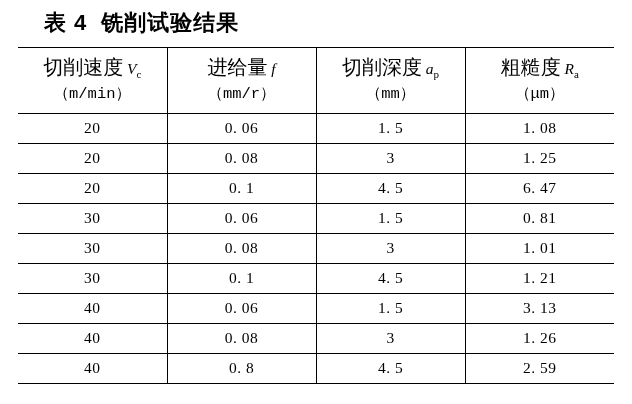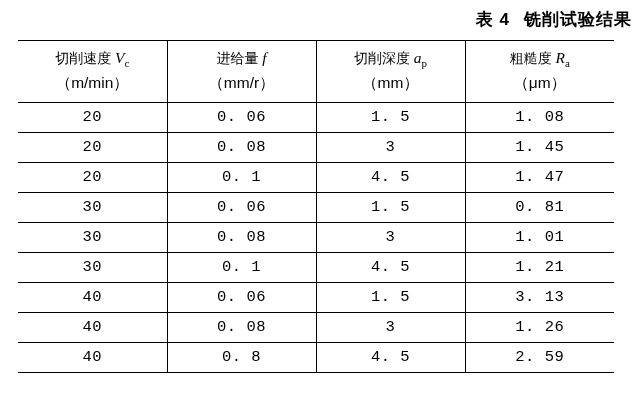--- a/index.html
+++ b/index.html
@@ -14,27 +14,28 @@
     color: #000000;
     overflow: hidden;
   }
   .page {
     width: 632px;
     height: 404px;
     position: relative;
     box-sizing: border-box;
   }
   .table-title {
-    text-align: right;
+    text-align: left;
     font-family: "Liberation Sans", sans-serif;
     font-weight: bold;
-    font-size: 17px;
+    font-size: 22px;
     letter-spacing: 1px;
     padding-top: 8px;
     padding-bottom: 9px;
+    margin-left: 44px;
   }
   .table-title .gap {
     display: inline-block;
     width: 14px;
   }
   table.data {
     border-collapse: collapse;
     width: 596px;
     margin: 0 auto;
     table-layout: fixed;
@@ -71,28 +72,28 @@
   .var {
     font-style: italic;
     font-family: "Liberation Serif", serif;
   }
   .sub {
     font-size: 11px;
     vertical-align: sub;
     font-style: normal;
   }
   .unit {
-    font-family: Liberation Sans, sans-serif;
+    font-family: Liberation Mono, monospace;
   }
   .cnlabel {
-    font-family: Liberation Sans, sans-serif;
-    font-size: 14px;
+    font-family: Liberation Mono, monospace;
+    font-size: 20px;
   }
   .numcell {
-    font-family: Liberation Mono, monospace;
+    font-family: Liberation Serif, serif;
     letter-spacing: 0.5px;
   }
 </style>
 </head>
 <body>
 
 <div class="page">
 
   <div class="table-title">
     <span>表 4</span><span class="gap"></span><span>铣削试验结果</span>
@@ -123,27 +124,27 @@
       <tr>
         <td class="numcell">20</td>
         <td class="numcell col-sep">0. 06</td>
         <td class="numcell col-sep">1. 5</td>
         <td class="numcell col-sep">1. 08</td>
       </tr>
       <tr>
         <td class="numcell">20</td>
         <td class="numcell col-sep">0. 08</td>
         <td class="numcell col-sep">3</td>
-        <td class="numcell col-sep">1. 45</td>
+        <td class="numcell col-sep">1. 25</td>
       </tr>
       <tr>
         <td class="numcell">20</td>
         <td class="numcell col-sep">0. 1</td>
         <td class="numcell col-sep">4. 5</td>
-        <td class="numcell col-sep">1. 47</td>
+        <td class="numcell col-sep">6. 47</td>
       </tr>
       <tr>
         <td class="numcell">30</td>
         <td class="numcell col-sep">0. 06</td>
         <td class="numcell col-sep">1. 5</td>
         <td class="numcell col-sep">0. 81</td>
       </tr>
       <tr>
         <td class="numcell">30</td>
         <td class="numcell col-sep">0. 08</td>

